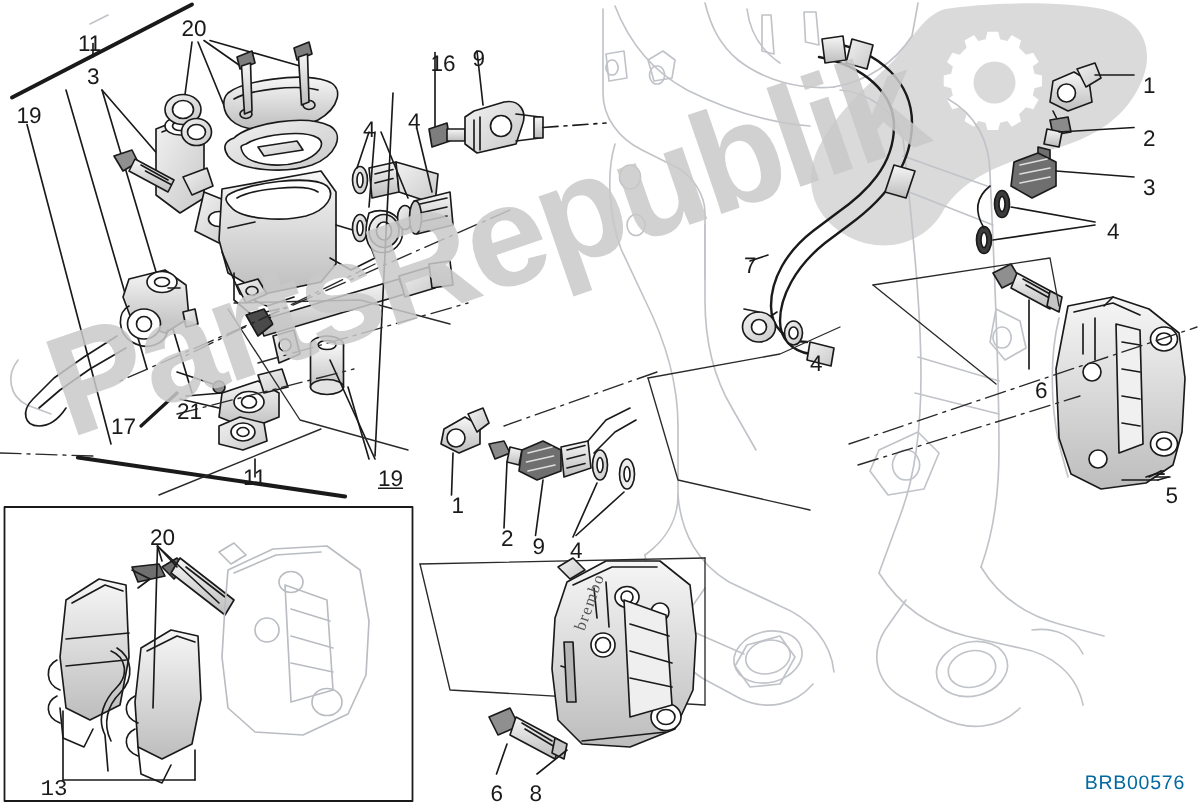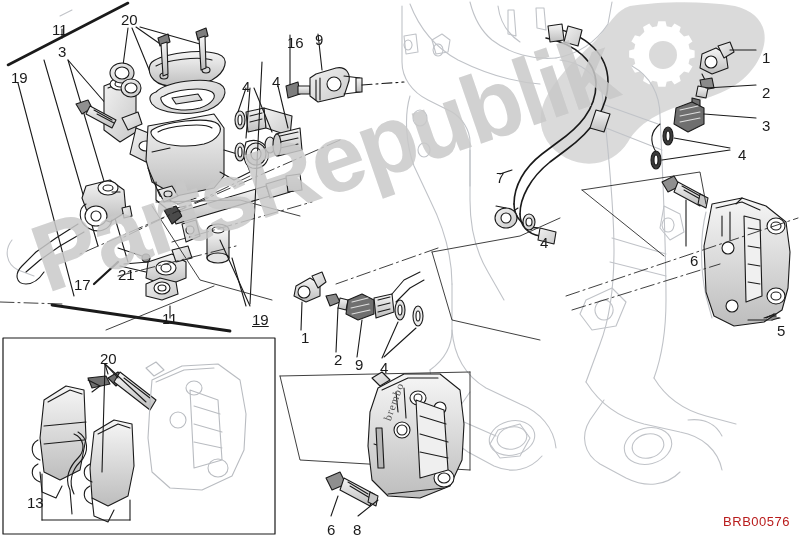--- a/index.html
+++ b/index.html
@@ -1,21 +1,21 @@
 <!DOCTYPE html>
 <html><head>
 <meta charset="utf-8">
 <title>Parts Diagram</title>
 <style>
   html,body{margin:0;padding:0;background:#fff;}
   body{width:799px;height:537px;overflow:hidden;font-family:"Liberation Sans",sans-serif;}
   #stage{position:relative;width:799px;height:537px;background:#ffffff;}
   #stage svg{position:absolute;left:0;top:0;}
   .num{position:absolute;font-family:"Liberation Sans",sans-serif;font-size:15px;color:#1a1a1a;line-height:1;white-space:nowrap;}
-  #diagcode{position:absolute;right:9px;bottom:8px;font-family:"Liberation Sans",sans-serif;font-size:13px;color:#b91c1c;letter-spacing:.5px;}
+  #diagcode{position:absolute;right:9px;bottom:8px;font-family:"Liberation Sans",sans-serif;font-size:13px;color:#0369a1;letter-spacing:.5px;}
   .wm{position:absolute;pointer-events:none;}
   #wm-text{left:18px;top:210px;font-family:"Liberation Sans",sans-serif;font-weight:bold;font-size:96px;color:#c9c9c9;
            transform:rotate(-19deg);transform-origin:0 0;letter-spacing:-3px;opacity:.85;}
   #brembo{position:absolute;left:381px;top:418px;font-family:"Liberation Serif",serif;font-size:11px;
           color:#555;transform:rotate(-70deg);transform-origin:0 0;letter-spacing:1px;}
 </style>
 </head>
 <body>
 
 <div id="stage">
@@ -502,19 +502,19 @@
       <div class="num" style="left: 777px; top: 323px;">5</div>
       <div class="num" style="left: 74px; top: 277px;">17</div>
       <div class="num" style="left: 118px; top: 267px;">21</div>
       <div class="num" style="left: 162px; top: 311px;">11</div>
       <div class="num" style="left: 252px; top: 312px; text-decoration: underline;">19</div>
       <div class="num" style="left: 301px; top: 330px;">1</div>
       <div class="num" style="left: 334px; top: 352px;">2</div>
       <div class="num" style="left: 355px; top: 357px;">9</div>
       <div class="num" style="left: 380px; top: 360px;">4</div>
       <div class="num" style="left: 100px; top: 351px;">20</div>
-      <div class="num" style="left: 27px; top: 495px;">13</div>
+      <div class="num" style="left: 27px; top: 519px; font-family: Liberation Mono, monospace;">13</div>
       <div class="num" style="left: 327px; top: 522px;">6</div>
       <div class="num" style="left: 353px; top: 522px;">8</div>
     </div>
 
   <div id="diagcode">BRB00576</div>
 </div>
 
 </body></html>

